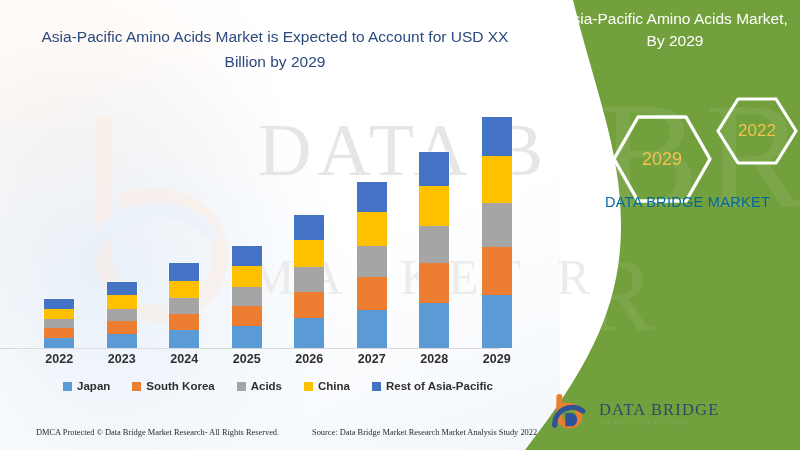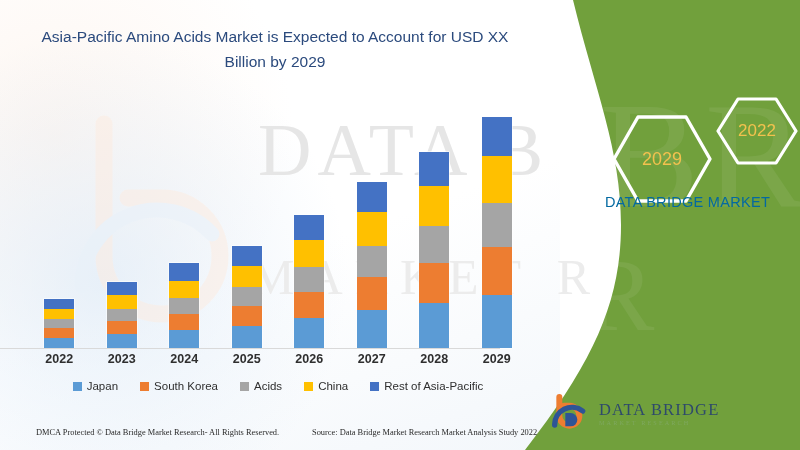--- a/index.html
+++ b/index.html
@@ -198,21 +198,21 @@
     display: flex;
     justify-content: center;
     align-items: center;
     gap: 22px;
   }
   .legend-item {
     display: flex;
     align-items: center;
     gap: 5px;
     font-size: 11.5px;
-    font-weight: normal;
+    font-weight: bold;
     color: #2f2f2f;
     white-space: nowrap;
   }
   .swatch {
     width: 9px; height: 9px;
     flex: 0 0 auto;
   }
 
   
   .footer {
@@ -367,20 +367,21 @@
     </div>
 
   <div class="green-panel">
     <svg width="275" height="450" viewBox="0 0 275 450">
       <path id="greenShape" d="M48 0 L275 0 L275 450 L0 450 C70 360 96 300 96 225 C96 150 70 90 48 0 Z" fill="#71A03C"></path>
       <text x="74" y="206" font-family="Liberation Serif, serif" font-size="150" fill="#ffffff" fill-opacity="0.07" letter-spacing="6">BR</text>
       <text x="60" y="330" font-family="Liberation Serif, serif" font-size="104" fill="#ffffff" fill-opacity="0.07" letter-spacing="10">R</text>
     </svg>
   </div>
 
+  <div class="panel-title">Asia-Pacific Amino Acids Market, By 2029</div>
 
   <div class="hexwrap">
     <svg width="195" height="115" viewBox="0 0 195 115">
 
       <polygon points="118,36 138,4 176,4 196,36 176,68 138,68" fill="none" stroke="#ffffff" stroke-width="3.2" stroke-linejoin="round"></polygon>
       <text class="hex-label" x="157" y="37" font-size="17">2022</text>
 
       <polygon points="14,64 38,22 86,22 110,64 86,106 38,106" fill="none" stroke="#ffffff" stroke-width="3.4" stroke-linejoin="round"></polygon>
       <text class="hex-label" x="62" y="65" font-size="18">2029</text>
     </svg>

